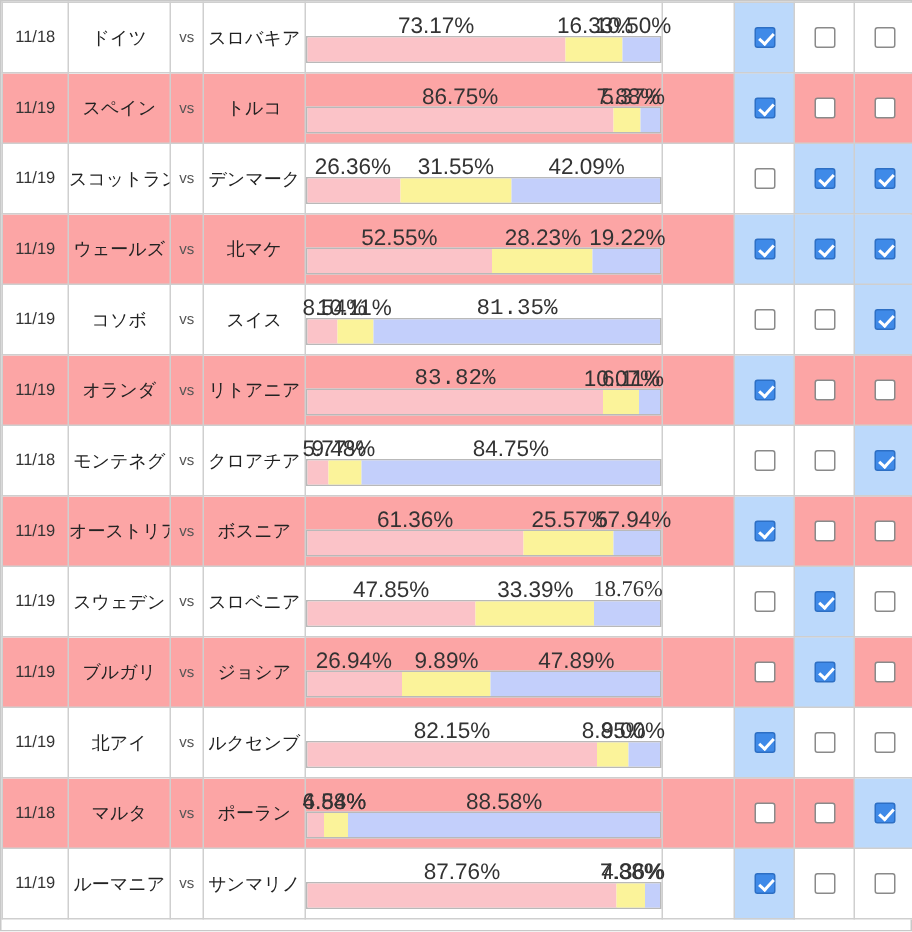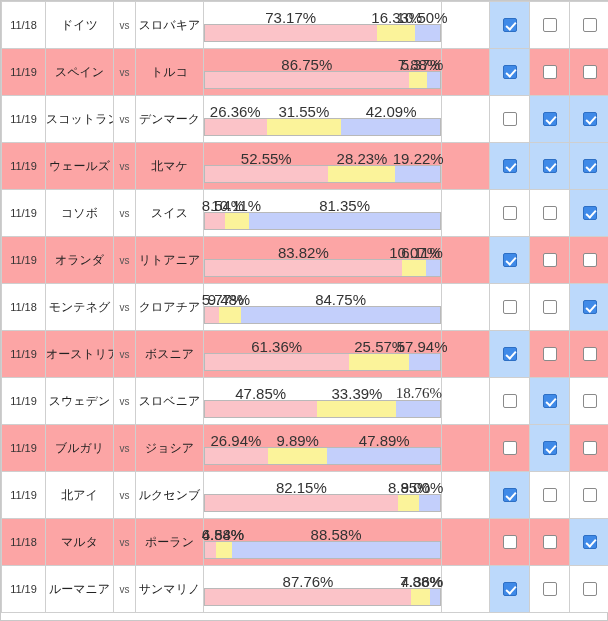--- a/index.html
+++ b/index.html
@@ -221,41 +221,41 @@
         </tr>
         <tr class="row-odd">
           <td class="date-cell">11/19</td>
           <td class="team-cell">コソボ</td>
           <td class="vs-cell">vs</td>
           <td class="team-cell">スイス</td>
           <td class="bar-cell">
             <div class="pct-row">
               <span class="pct-label" style="left: 8%;">8.54%</span>
               <span class="pct-label" style="left: 13.595%;">10.11%</span>
-              <span class="pct-label" style="left: 59.325%;">81.35%</span>
+              <span class="pct-label" style="left: 59.325%; font-family: Liberation Mono, monospace;">81.35%</span>
             </div>
             <div class="bar">
               <div class="seg-home" style="width: 8.54%;"></div>
               <div class="seg-draw" style="width: 10.11%;"></div>
               <div class="seg-away" style="width: 81.35%;"></div>
             </div>
           </td>
           <td class="blank-cell"></td>
           <td class="check-cell"><span class="cb"></span></td>
           <td class="check-cell"><span class="cb"></span></td>
           <td class="check-cell checked-bg"><span class="cb on"></span></td>
         </tr>
         <tr class="row-even">
           <td class="date-cell">11/19</td>
           <td class="team-cell">オランダ</td>
           <td class="vs-cell">vs</td>
           <td class="team-cell">リトアニア</td>
           <td class="bar-cell">
             <div class="pct-row">
-              <span class="pct-label" style="left: 41.91%;">83.82%</span>
+              <span class="pct-label" style="left: 41.91%; font-family: Liberation Mono, monospace;">83.82%</span>
               <span class="pct-label" style="left: 88.855%;">10.07%</span>
               <span class="pct-label" style="left: 92%;">6.11%</span>
             </div>
             <div class="bar">
               <div class="seg-home" style="width: 83.82%;"></div>
               <div class="seg-draw" style="width: 10.07%;"></div>
               <div class="seg-away" style="width: 6.11%;"></div>
             </div>
           </td>
           <td class="blank-cell"></td>

